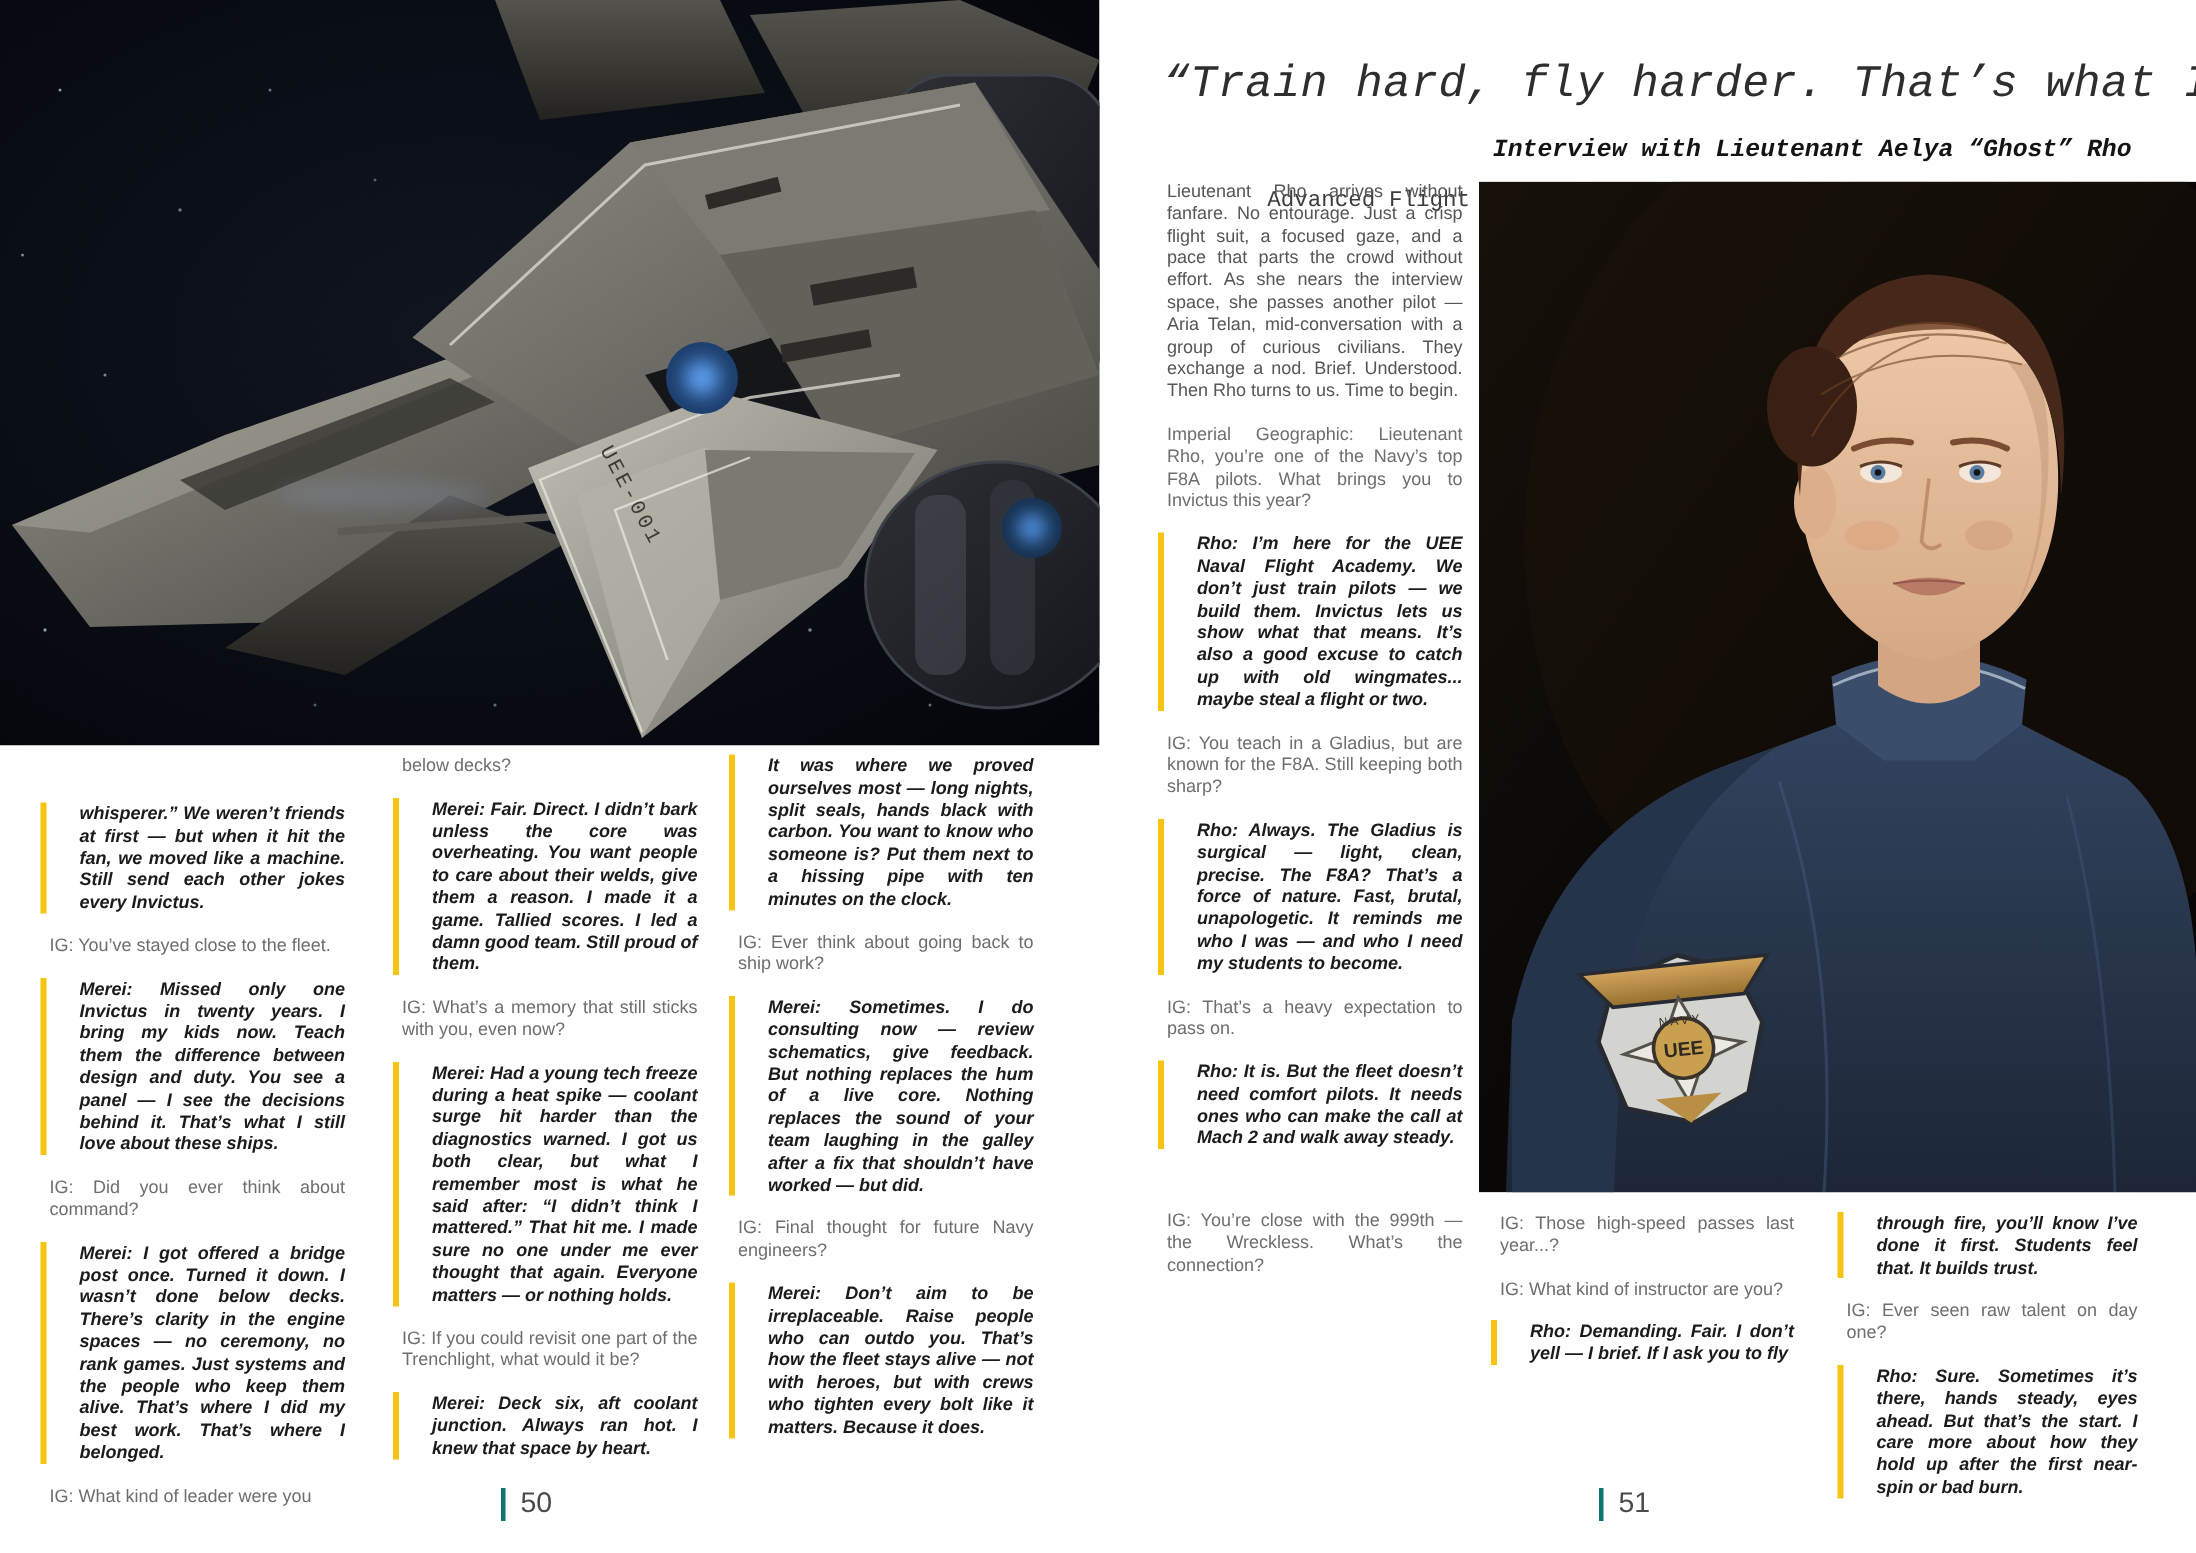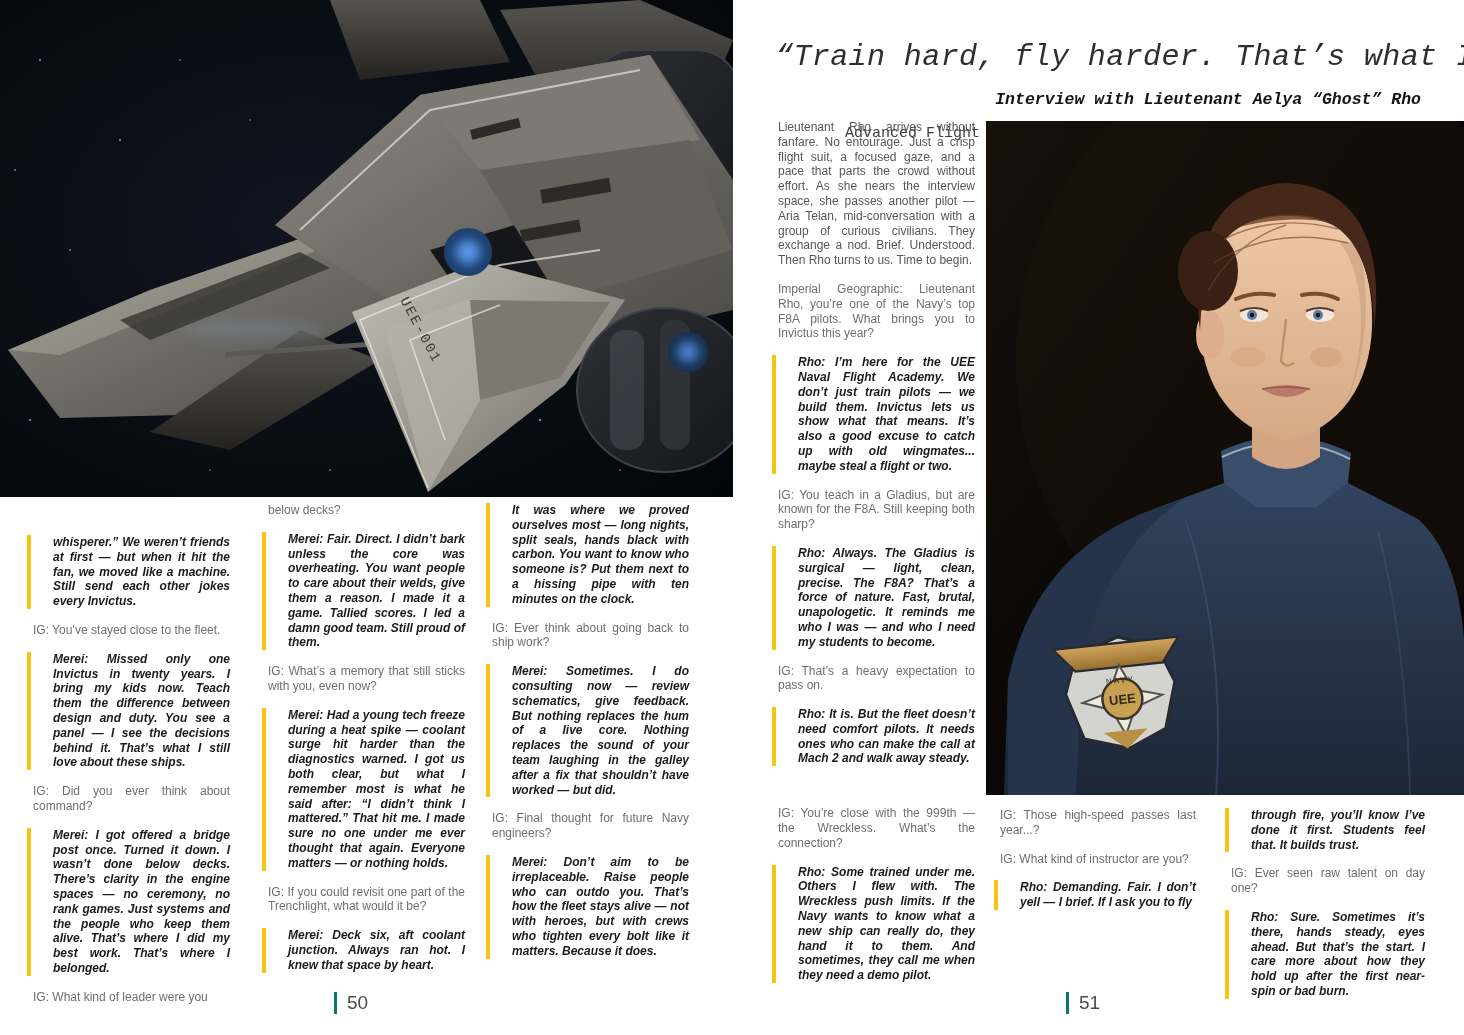--- a/index.html
+++ b/index.html
@@ -263,21 +263,20 @@
 
   <div class="col" style="left:778px;top:120px;">
     <p class="body">Lieutenant Rho arrives without fanfare. No entourage. Just a crisp flight suit, a focused gaze, and a pace that parts the crowd without effort. As she nears the interview space, she passes another pilot — Aria Telan, mid-conversation with a group of curious civilians. They exchange a nod. Brief. Understood. Then Rho turns to us. Time to begin.</p>
     <p class="q">Imperial Geographic: Lieutenant Rho, you’re one of the Navy’s top F8A pilots. What brings you to Invictus this year?</p>
     <p class="quote">Rho: I’m here for the UEE Naval Flight Academy. We don’t just train pilots — we build them. Invictus lets us show what that means. It’s also a good excuse to catch up with old wingmates... maybe steal a flight or two.</p>
     <p class="q">IG: You teach in a Gladius, but are known for the F8A. Still keeping both sharp?</p>
     <p class="quote">Rho: Always. The Gladius is surgical — light, clean, precise. The F8A? That’s a force of nature. Fast, brutal, unapologetic. It reminds me who I was — and who I need my students to become.</p>
     <p class="q">IG: That’s a heavy expectation to pass on.</p>
     <p class="quote">Rho: It is. But the fleet doesn’t need comfort pilots. It needs ones who can make the call at Mach 2 and walk away steady.</p>
     <p class="q mt">IG: You’re close with the 999th — the Wreckless. What’s the connection?</p>
-    <p class="quote">Rho: Some trained under me. Others I flew with. The Wreckless push limits. If the Navy wants to know what a new ship can really do, they hand it to them. And sometimes, they call me when they need a demo pilot.</p>
   </div>
 
   <div class="col" style="left:1000px;top:808px;width:196px;">
     <p class="q">IG: Those high-speed passes last year...?</p>
     <p class="q">IG: What kind of instructor are you?</p>
     <p class="quote">Rho: Demanding. Fair. I don’t yell — I brief. If I ask you to fly</p>
   </div>
 
   <div class="col" style="left:1231px;top:808px;width:194px;">
     <p class="quote">through fire, you’ll know I’ve done it first. Students feel that. It builds trust.</p>

